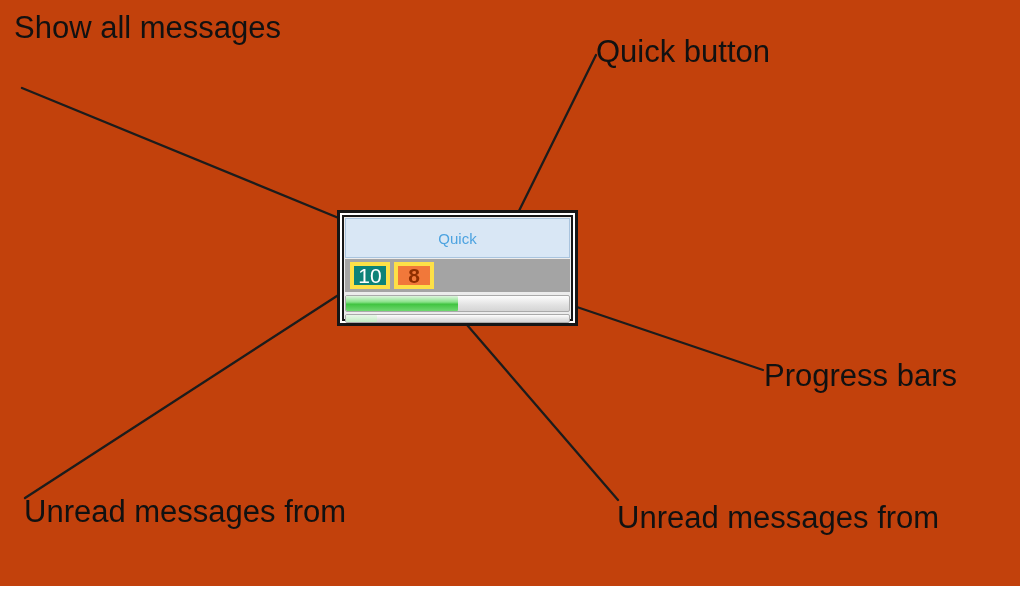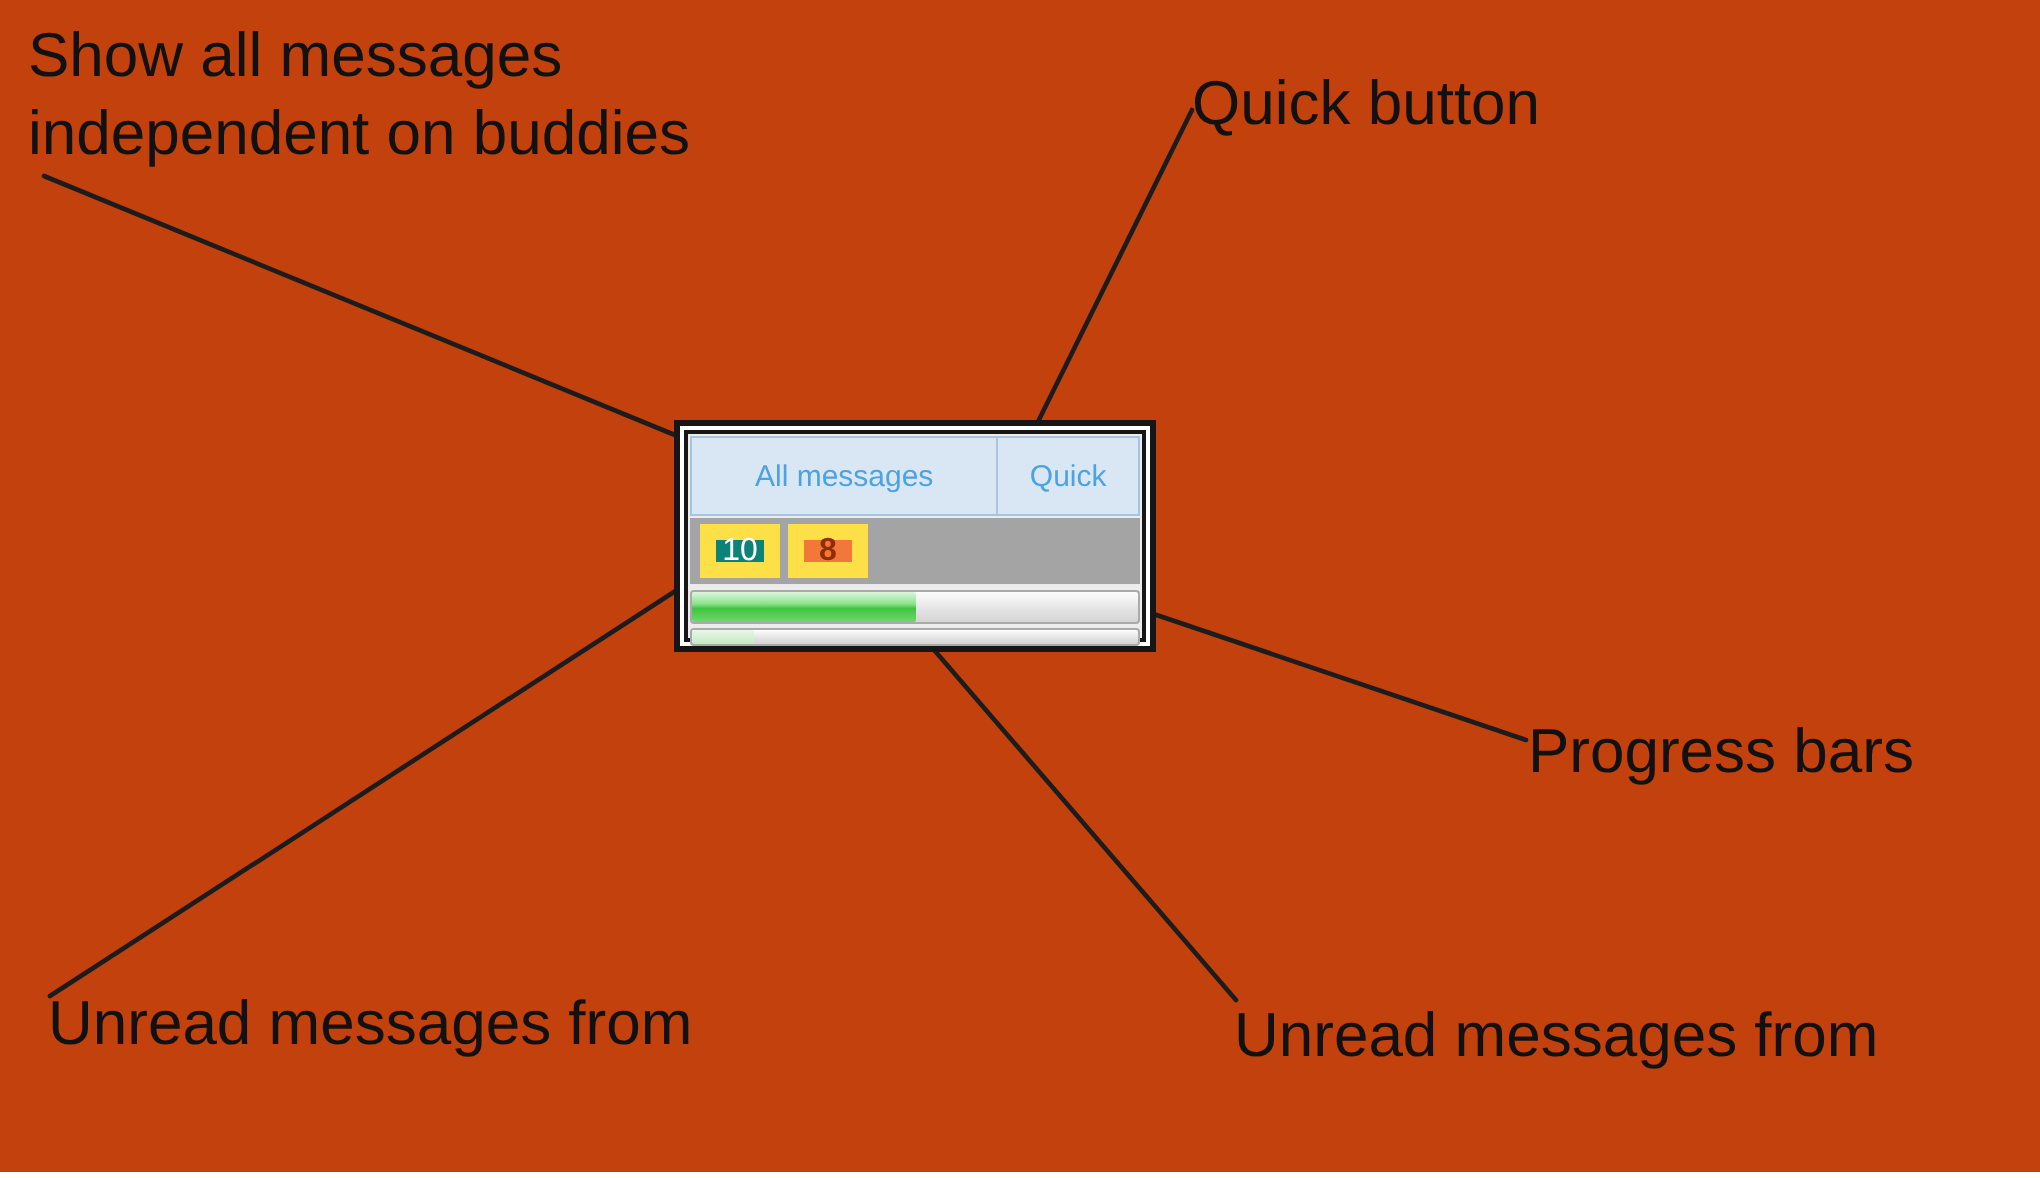--- a/index.html
+++ b/index.html
@@ -72,25 +72,25 @@
     margin-top: 1px;
     height: 33px;
     flex: none;
     display: flex;
     align-items: center;
     padding-left: 5px;
   }
   .badge {
     min-width: 40px;
     height: 27px;
-    border: 8px solid #fde047;
+    border: 4px solid #fde047;
     display: inline-flex;
     align-items: center;
     justify-content: center;
-    font-size: 16px;
+    font-size: 21px;
     margin-right: 4px;
   }
   .badge-first { font-weight: 400; }
   .badge-second { font-weight: 700; }
   .pbar {
     margin-top: 2px;
     border: 1px solid #aaaaaa;
     border-radius: 2px;
     background: linear-gradient(#fdfdfd, #e2e2e2 60%, #d5d5d5);
     overflow: hidden;
@@ -117,42 +117,40 @@
   <svg class="lines">
     <line x1="22" y1="88" x2="363" y2="228" stroke="#1c1c1c" stroke-width="2.3" stroke-linecap="round"></line>
     <line x1="596" y1="55" x2="513" y2="223" stroke="#1c1c1c" stroke-width="2.3" stroke-linecap="round"></line>
     <line x1="357" y1="283" x2="25" y2="498" stroke="#1c1c1c" stroke-width="2.3" stroke-linecap="round"></line>
     <line x1="430" y1="282" x2="618" y2="500" stroke="#1c1c1c" stroke-width="2.3" stroke-linecap="round"></line>
     <line x1="565" y1="303" x2="763" y2="370" stroke="#1c1c1c" stroke-width="2.3" stroke-linecap="round"></line>
   </svg>
 
   <div class="label label-tl">
     <div class="l1">Show all messages</div>
-    <div class="l2">independent on buddies</div>
   </div>
 
   <div class="label label-tr">
     <div class="l1">Quick button</div>
   </div>
 
   <div class="label label-pb">Progress bars</div>
 
   <div class="label label-bl">
     <div class="l1">Unread messages from</div>
   </div>
 
   <div class="label label-br">
     <div class="l1">Unread messages from</div>
   </div>
 
   <div class="widget">
     <div class="widget-inner">
 
       <div class="btn-row">
-        <div class="btn btn-all" style="color: rgb(77, 163, 224); background: rgb(217, 231, 245);">All messages</div>
         <div class="btn btn-quick" style="color: rgb(77, 163, 224); background: rgb(217, 231, 245);">Quick</div>
       </div>
 
       <div class="badge-row" style="background: rgb(164, 164, 164);">
         <span class="badge badge-first" style="background: rgb(13, 130, 120); color: rgb(255, 255, 255);">10</span>
         <span class="badge badge-second" style="background: rgb(241, 120, 58); color: rgb(143, 46, 0);">8</span>
       </div>
 
       <div class="pbar pbar1">
         <div class="pfill pfill1" style="width: 50%;"></div>

